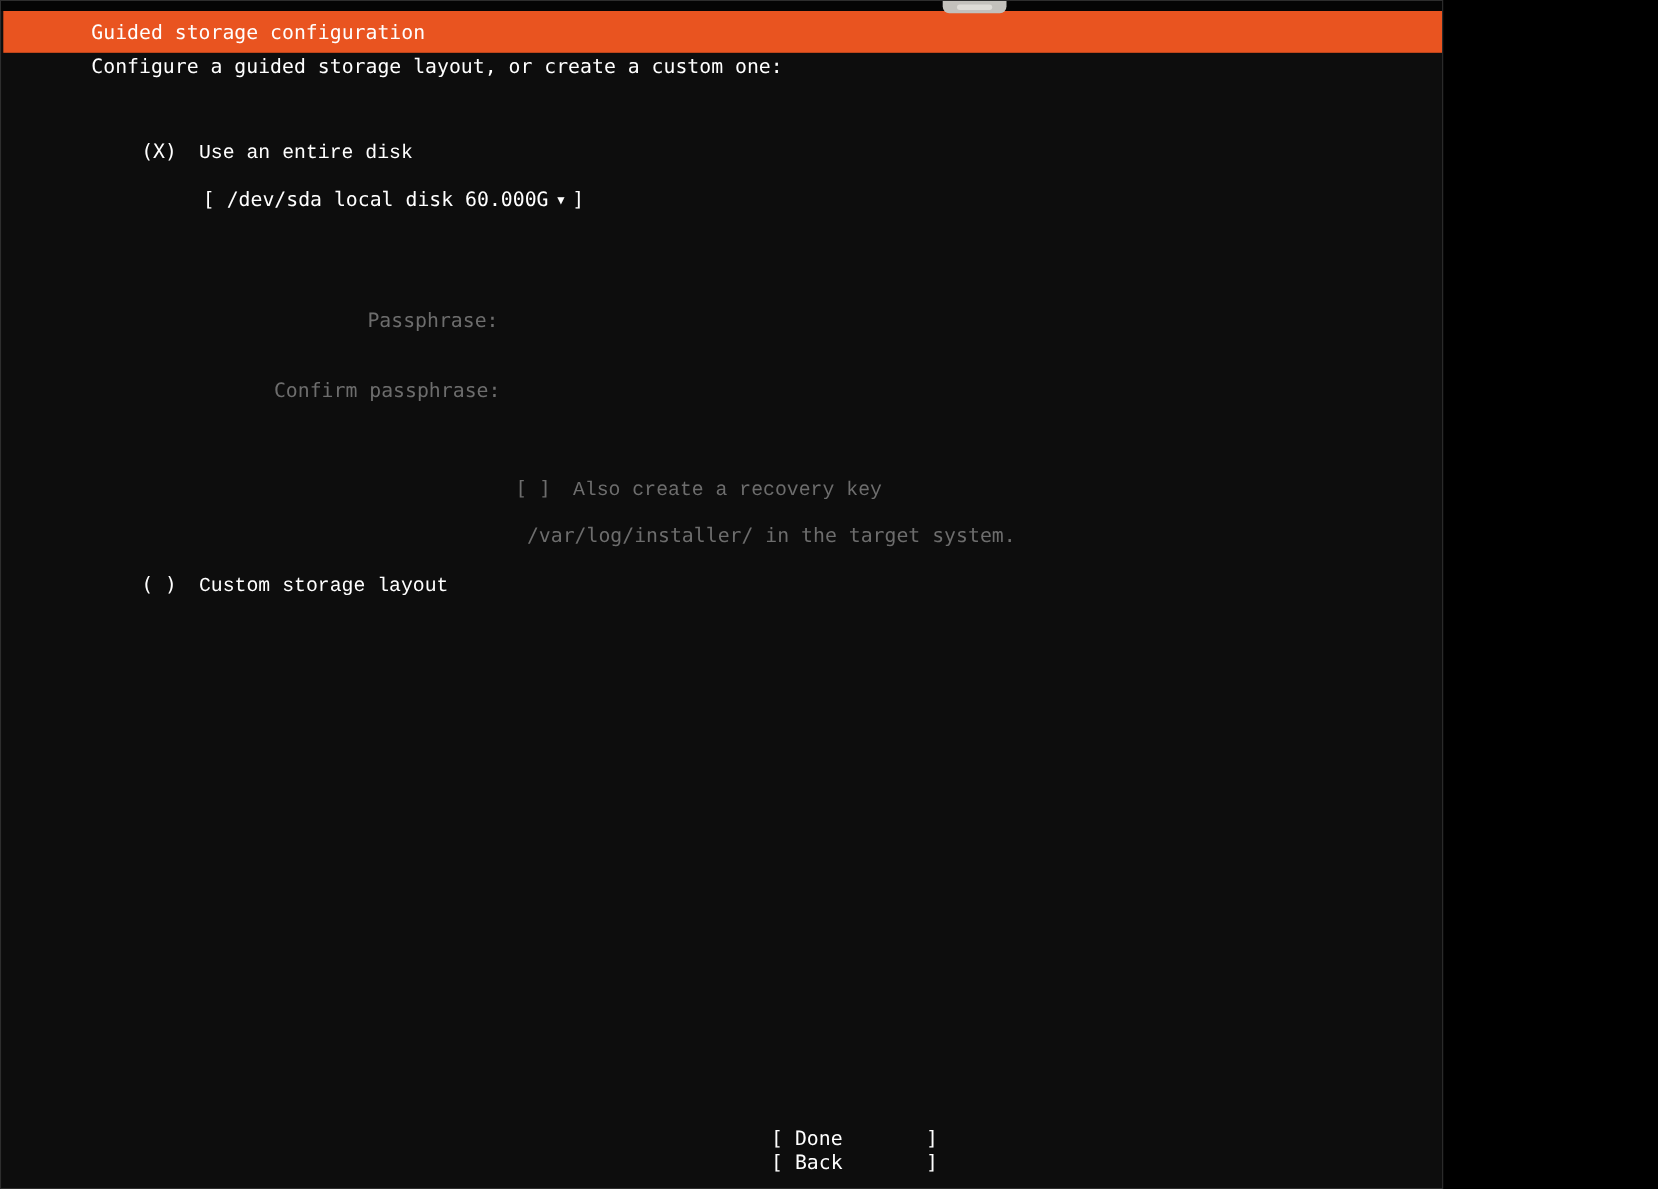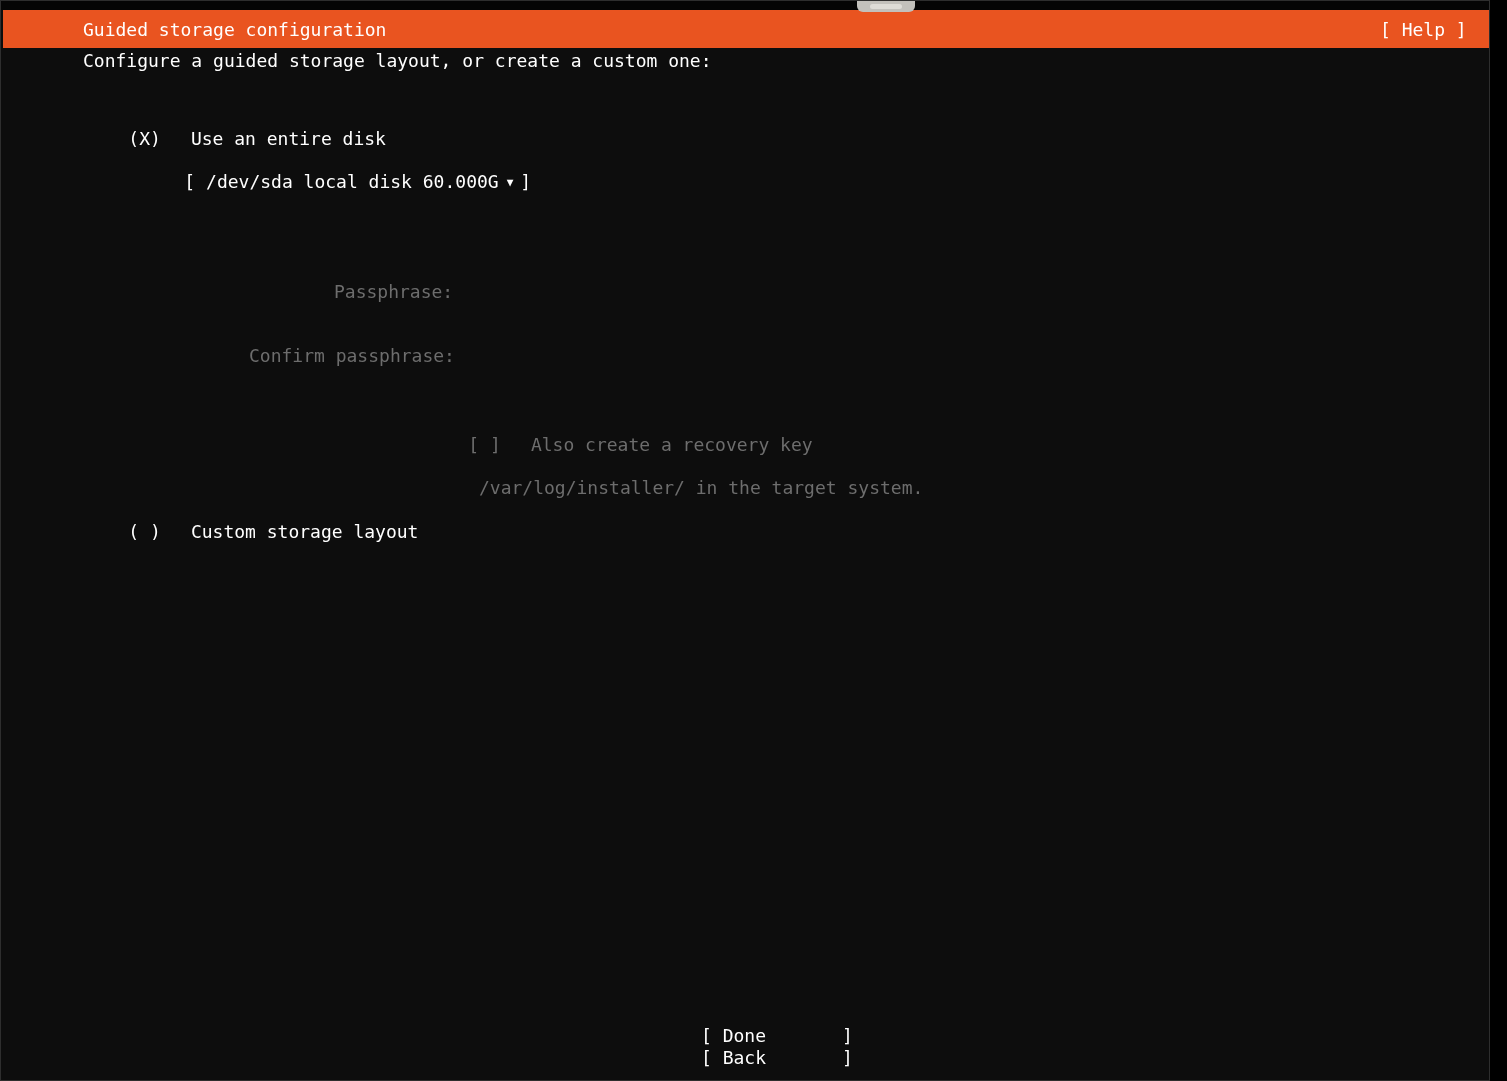--- a/index.html
+++ b/index.html
@@ -2,21 +2,21 @@
 <html><head>
 <meta charset="utf-8">
 <style>
   html, body {
     margin: 0;
     padding: 0;
     background: #000;
   }
   .screen {
     position: relative;
-    width: 1490px;
+    width: 1312px;
     height: 1081px;
     background: #0d0d0d;
     font-family: "DejaVu Sans Mono", "Liberation Mono", monospace;
     font-size: 18px;
     color: #ffffff;
     overflow: hidden;
     box-sizing: border-box;
     border: 1px solid #2e2e2e;
   }
   
@@ -69,21 +69,21 @@
     border-radius: 3px;
   }
   
   .row {
     position: absolute;
     height: 22px;
     line-height: 22px;
     white-space: pre;
   }
   .row span { white-space: pre; }
-  .gap2 { margin-left: 30px; }           
+  .gap2 { margin-left: 20px; font-family: Liberation Mono, monospace; }           
   .disabled { color: #6d6d6d; }
   .caret {
     display: inline-block;
     font-size: 11px;
     transform: translateY(-2px);
     margin: 0 7px 0 8px;
   }
   .btn { cursor: pointer; }
 </style>
 </head>

